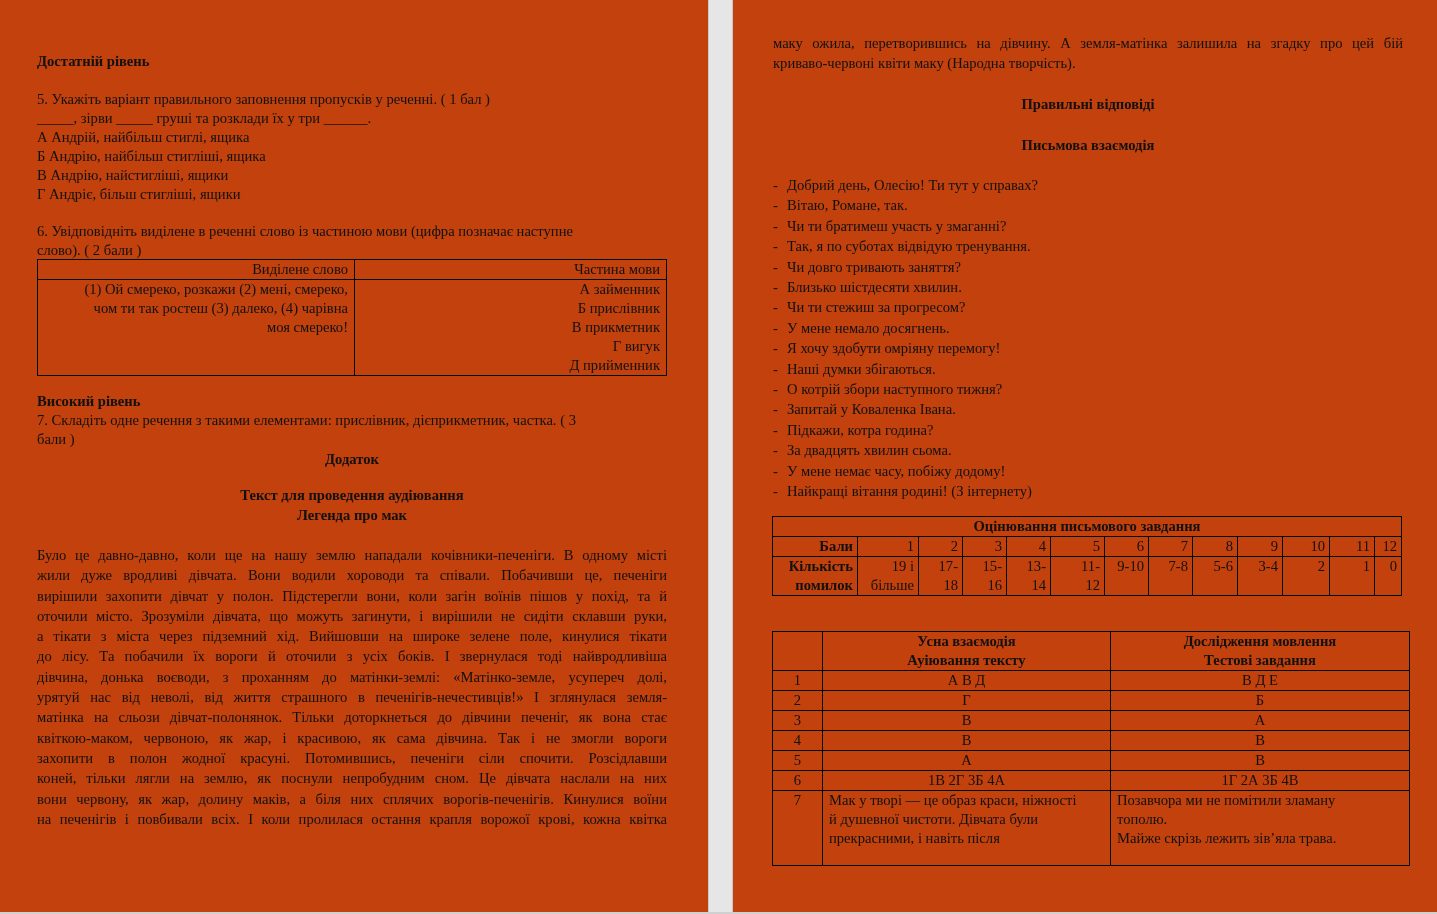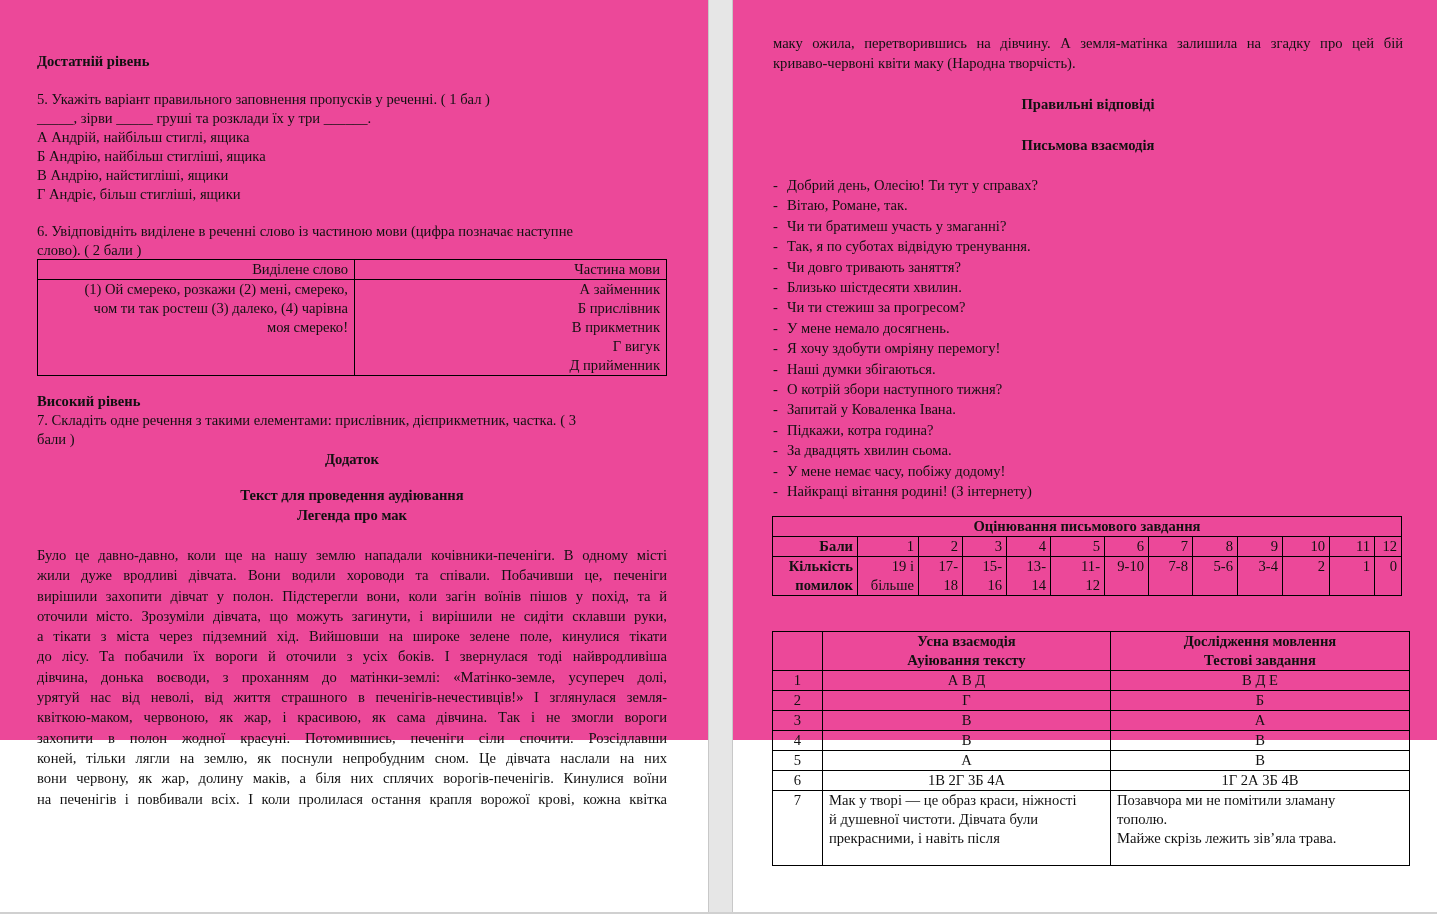--- a/index.html
+++ b/index.html
@@ -3,21 +3,21 @@
 <meta charset="utf-8">
 <style>
   html, body { margin: 0; padding: 0; }
   body {
     width: 1437px; height: 914px; overflow: hidden; position: relative;
     background: #ffffff;
     font-family: "Liberation Serif", "DejaVu Serif", serif;
     color: #111;
     font-size: 14.6px;
   }
-  .page { position: absolute; top: 0; background: #ec4899; height: 740px; }
+  .page { position: absolute; top: 0; background: #c2410c; height: 912px; }
   #page-left { left: 0; width: 708px; }
   #page-right { left: 733px; width: 704px; }
   .gutter {
     position: absolute; left: 708px; top: 0; width: 25px; height: 912px;
     background: #e6e6e6;
     border-left: 1px solid #c8c8c8; border-right: 1px solid #c8c8c8;
     box-sizing: border-box;
   }
   .bottom-line { position: absolute; left: 0; top: 912px; width: 1437px; height: 2px; background: #d0d0d0; }
   .abs { position: absolute; }
@@ -92,20 +92,21 @@
 
   <div class="abs story" style="left:37px; width:630px; top:545px;">
     <p>Було це давно-давно, коли ще на нашу землю нападали кочівники-печеніги. В одному місті</p>
     <p>жили дуже вродливі дівчата. Вони водили хороводи та співали. Побачивши це, печеніги</p>
     <p>вирішили захопити дівчат у полон. Підстерегли вони, коли загін воїнів пішов у похід, та й</p>
     <p>оточили місто. Зрозуміли дівчата, що можуть загинути, і вирішили не сидіти склавши руки,</p>
     <p>а тікати з міста через підземний хід. Вийшовши на широке зелене поле, кинулися тікати</p>
     <p>до лісу. Та побачили їх вороги й оточили з усіх боків. І звернулася тоді найвродливіша</p>
     <p>дівчина, донька воєводи, з проханням до матінки-землі: «Матінко-земле, усупереч долі,</p>
     <p>урятуй нас від неволі, від життя страшного в печенігів-нечестивців!» І зглянулася земля-</p>
+    <p>матінка на сльози дівчат-полонянок. Тільки доторкнеться до дівчини печеніг, як вона стає</p>
     <p>квіткою-маком, червоною, як жар, і красивою, як сама дівчина. Так і не змогли вороги</p>
     <p>захопити в полон жодної красуні. Потомившись, печеніги сіли спочити. Розсідлавши</p>
     <p>коней, тільки лягли на землю, як поснули непробудним сном. Це дівчата наслали на них</p>
     <p>вони червону, як жар, долину маків, а біля них сплячих ворогів-печенігів. Кинулися воїни</p>
     <p>на печенігів і повбивали всіх. І коли пролилася остання крапля ворожої крові, кожна квітка</p>
   </div>
 </div>
 
 <div class="page" id="page-right">
   <div class="abs story" style="left:40px; width:630px; top:33px;">

